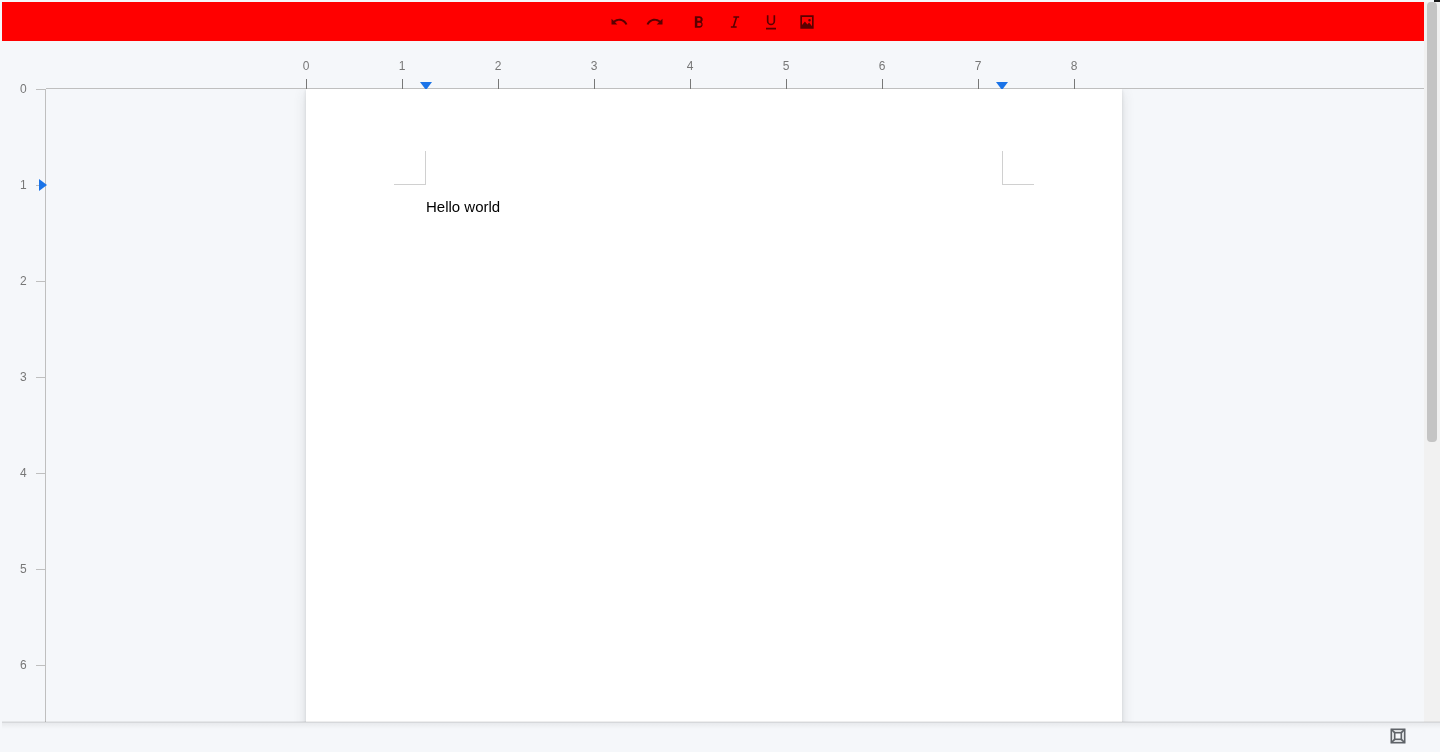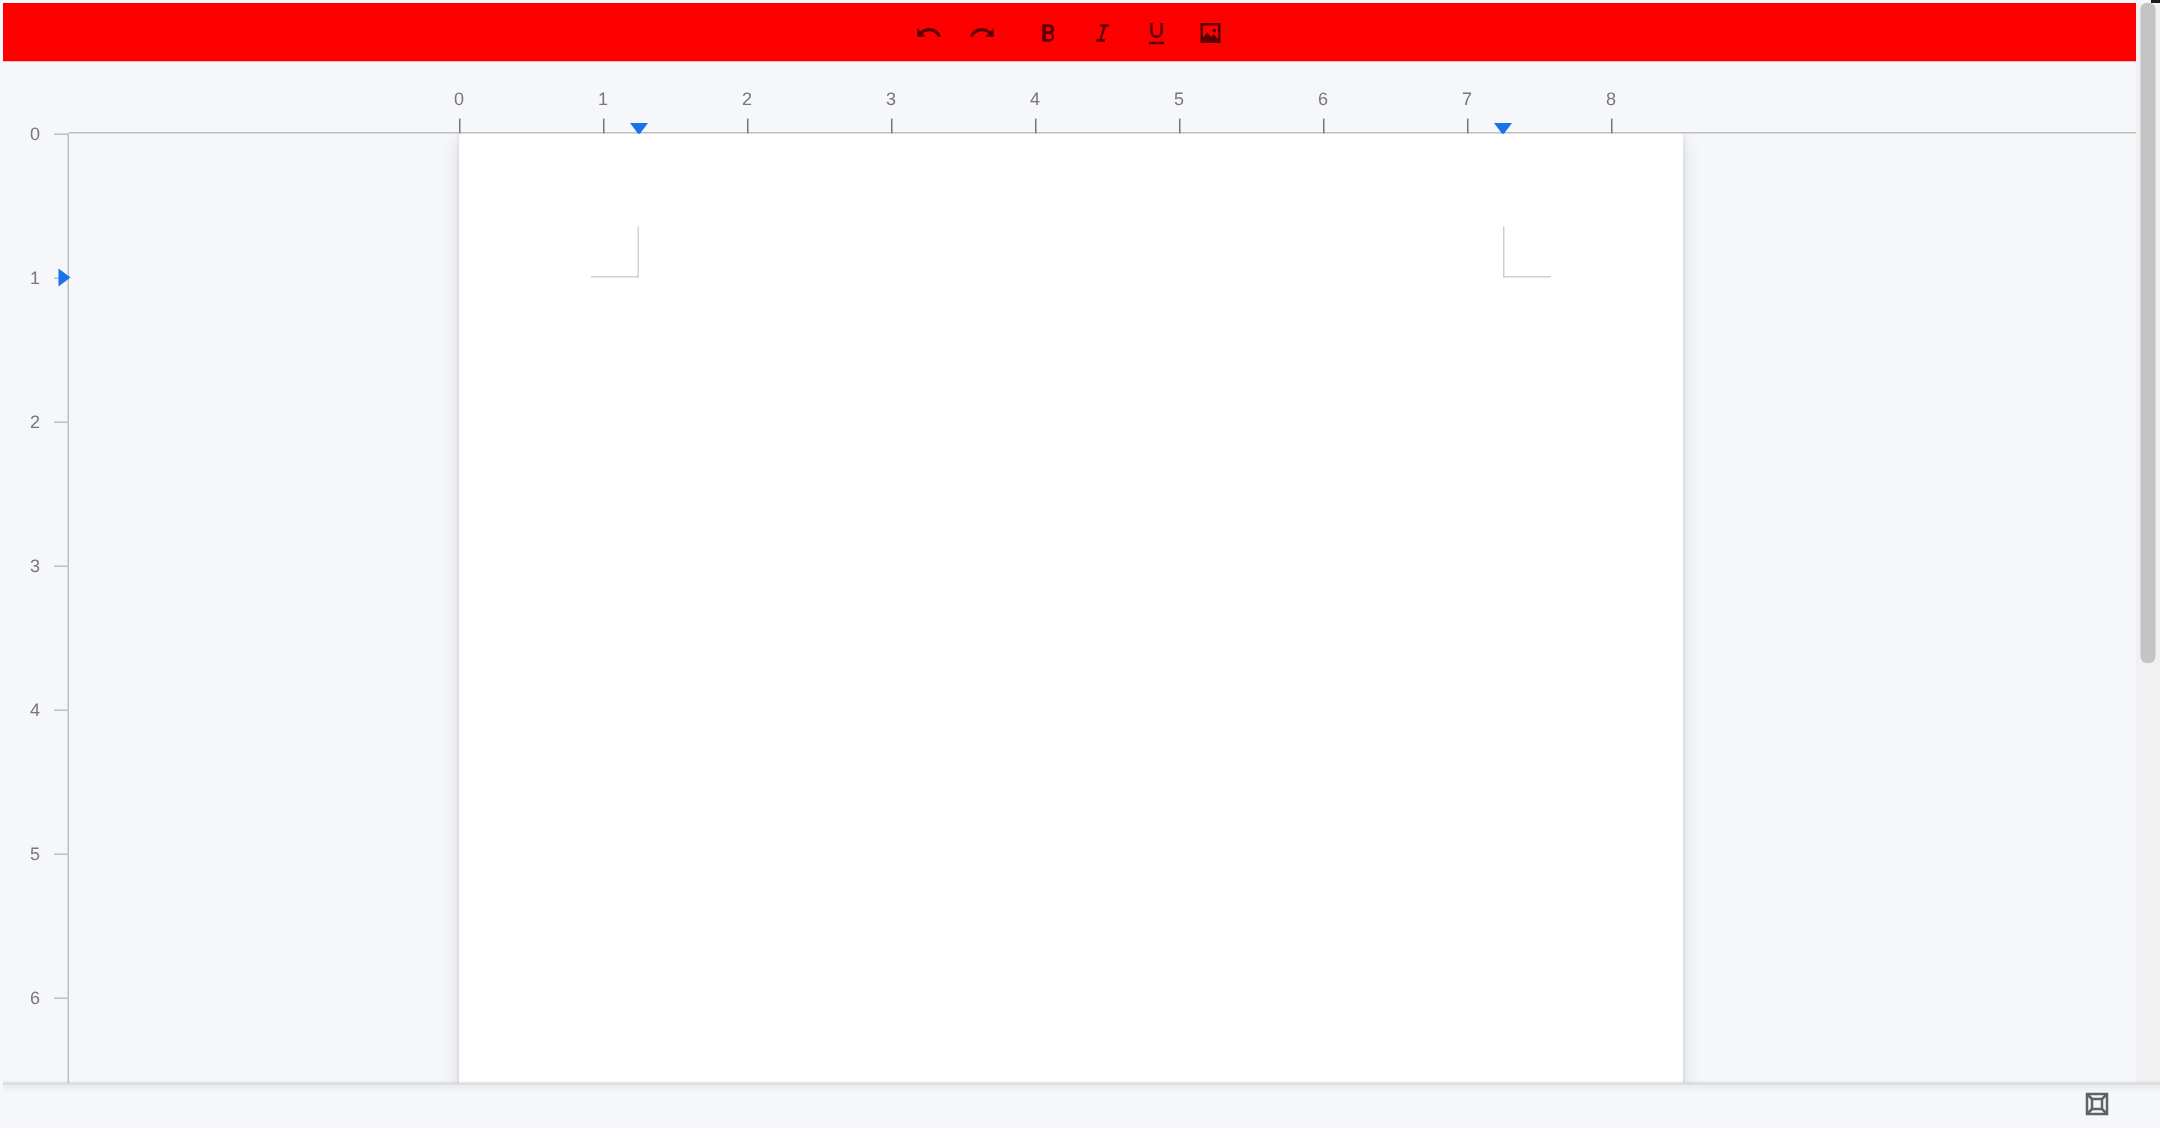--- a/index.html
+++ b/index.html
@@ -245,20 +245,21 @@
       <div class="num" style="top: 480px;">5</div>
       <div class="tick" style="top: 576px;"></div>
       <div class="num" style="top: 576px;">6</div>
       <div class="marker" style="top: 90px;"></div>
     </div>
 
   <div class="canvas">
     <div class="page" style="left: 260px; top: 0px; width: 816px; height: 1060px;">
       <div class="margin-tl" style="left: 88px; top: 62px;"></div>
       <div class="margin-tr" style="left: 696px; top: 62px;"></div>
+      <div class="page-content" contenteditable="true" style="left: 120px; top: 108px; width: 576px;">Hello world</div>
     </div>
   </div>
 
 </div>
 
 <div class="vscroll">
   <div class="thumb"></div>
 </div>
 
 <div class="bottom-strip">

